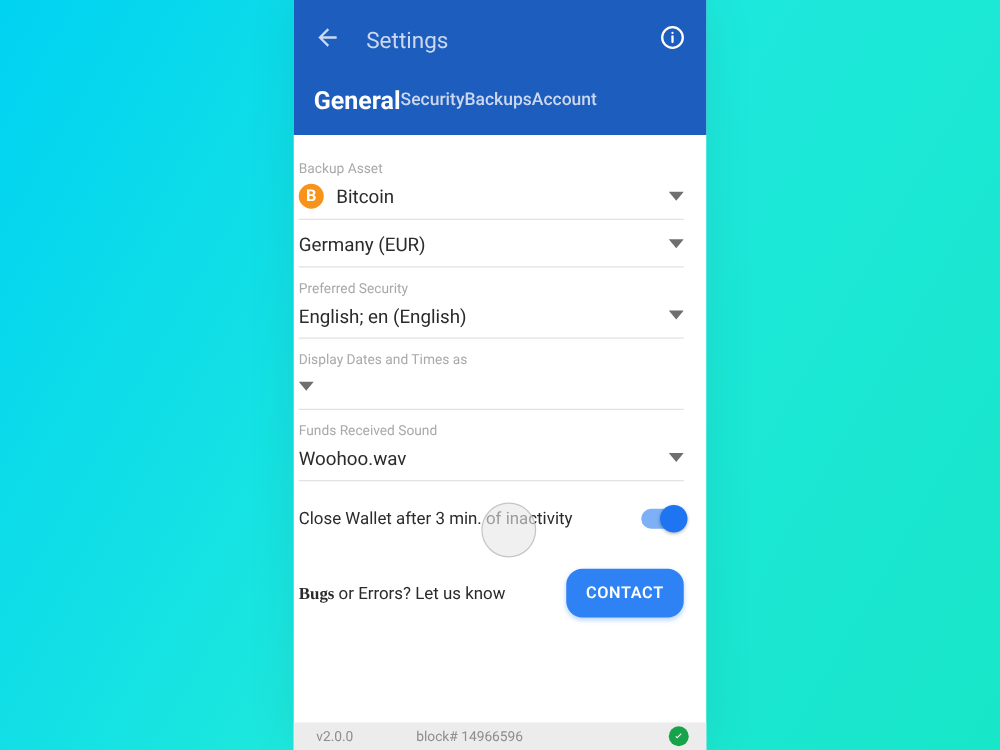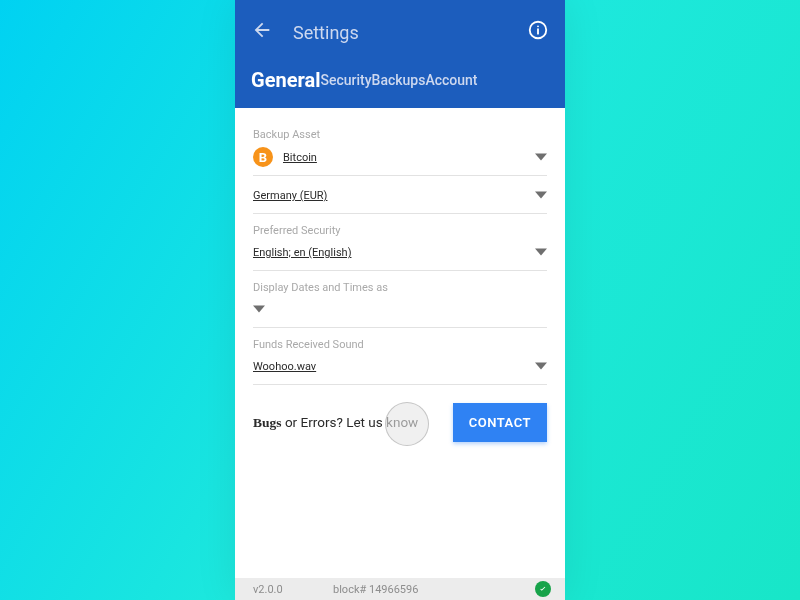--- a/index.html
+++ b/index.html
@@ -53,42 +53,41 @@
   .tab.active {
     color: #ffffff;
     font-weight: 700;
     font-size: 20px;
     margin-top: -4px;
   }
 
   .content {
     flex: 1;
     overflow: hidden;
-    padding: 10px 18px 0 18px;
+    padding: 10px 18px 0 4px;
     position: relative;
   }
   .field {
     padding: 10px 0 8px 0;
     border-bottom: 1px solid #e2e2e2;
     position: relative;
   }
   .field-label {
     font-size: 11px;
     color: #a9a9a9;
     margin-bottom: 6px;
   }
   .field-row {
     display: flex;
     align-items: center;
   }
   .field-value {
     flex: 1;
-    font-size: 11px;
+    font-size: 15px;
     color: #2b2b2b;
-    text-decoration: underline;
   }
   .dropdown-icon svg { width: 12px; height: 12px; fill: #6f6f6f; }
   .asset-icon {
     width: 20px; height: 20px; border-radius: 50%;
     background: #f7931a;
     color: #fff;
     display: flex; align-items: center; justify-content: center;
     font-weight: 700; font-size: 13px;
     margin-right: 10px;
   }
@@ -137,21 +136,21 @@
   }
   .bugs-text { flex: 1; font-size: 13.5px; color: #2b2b2b; }
   .bugs-text b { font-weight: 600; font-family: Liberation Serif, serif; }
   .contact-btn {
     background: #2f82f3;
     color: #ffffff;
     font-size: 13px;
     font-weight: 600;
     letter-spacing: 0.5px;
     padding: 12px 16px;
-    border-radius: 0;
+    border-radius: 13px;
     box-shadow: 0 2px 4px rgba(47,130,243,0.35);
   }
 
   .footer {
     background: #ececec;
     height: 22px;
     display: flex;
     align-items: center;
     padding: 0 14px 0 18px;
     font-size: 11px;
@@ -239,20 +238,24 @@
     <div class="field">
       <div class="field-label">Funds Received Sound</div>
       <div class="field-row">
         <div class="field-value">Woohoo.wav</div>
         <span class="dropdown-icon"><svg viewBox="0 0 10 6">
               <path d="M0 0l5 6 5-6z"></path>
             </svg></span>
       </div>
     </div>
 
+    <div class="toggle-row">
+      <div class="toggle-label">Close Wallet after 3 min. of inactivity</div>
+      <div class="toggle"></div>
+    </div>
 
     <div class="bugs-row">
       <div class="bugs-text"><b>Bugs</b><span> or Errors? Let us know</span></div>
       <div class="contact-btn">CONTACT</div>
     </div>
 
     <div class="touch-indicator"></div>
   </div>
 
   <div class="footer">

